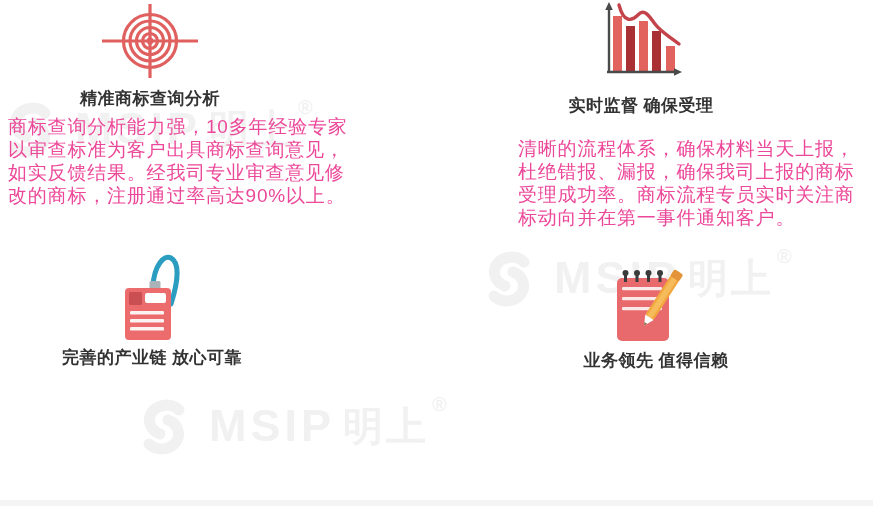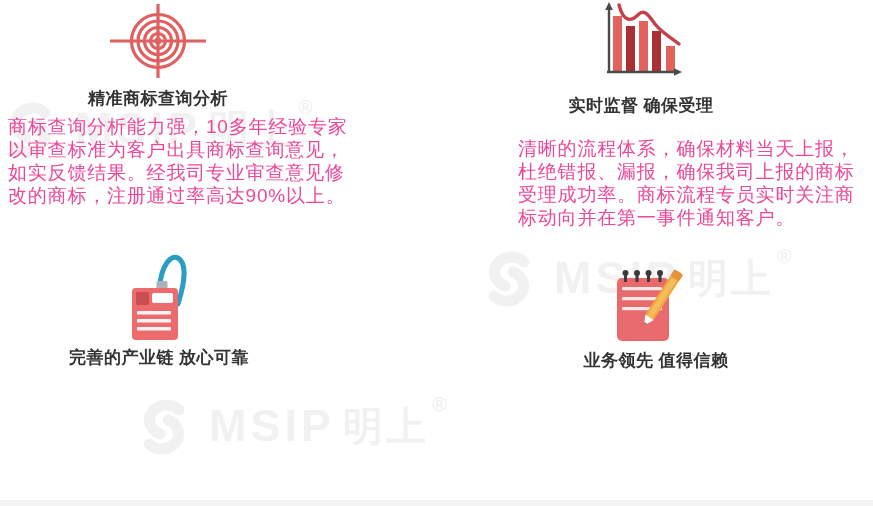--- a/index.html
+++ b/index.html
@@ -24,23 +24,23 @@
   .wm3{left:132px;top:393px;}
 
   
   .cell{position:absolute;width:346px;z-index:1;}
   .cell-tl{left:8px;top:0;}
   .cell-tr{left:518px;top:0;}
   .cell-bl{left:8px;top:250px;}
   .cell-br{left:518px;top:250px;}
 
   .header{position:absolute;top:0;display:flex;flex-direction:column;align-items:center;}
-  .cell-tl .header{left:12px;width:276px;}
+  .cell-tl .header{left:4px;width:276px;}
   .cell-tr .header{left:0;width:246px;}
-  .cell-bl .header{left:12px;width:278px;}
+  .cell-bl .header{left:5px;width:278px;}
   .cell-br .header{left:0;width:264px;}
 
   .cell-tl .feat-icon{margin-top:3px;}
   .cell-tl .title{margin-top:8px;}
   .cell-tr .feat-icon{margin-top:2px;}
   .cell-tr .title{margin-top:14px;}
   .cell-bl .feat-icon{margin-top:2px;}
   .cell-bl .title{margin-top:4px;}
   .cell-br .feat-icon{margin-top:15px;}
   .cell-br .title{margin-top:6px;margin-left:12px;}

